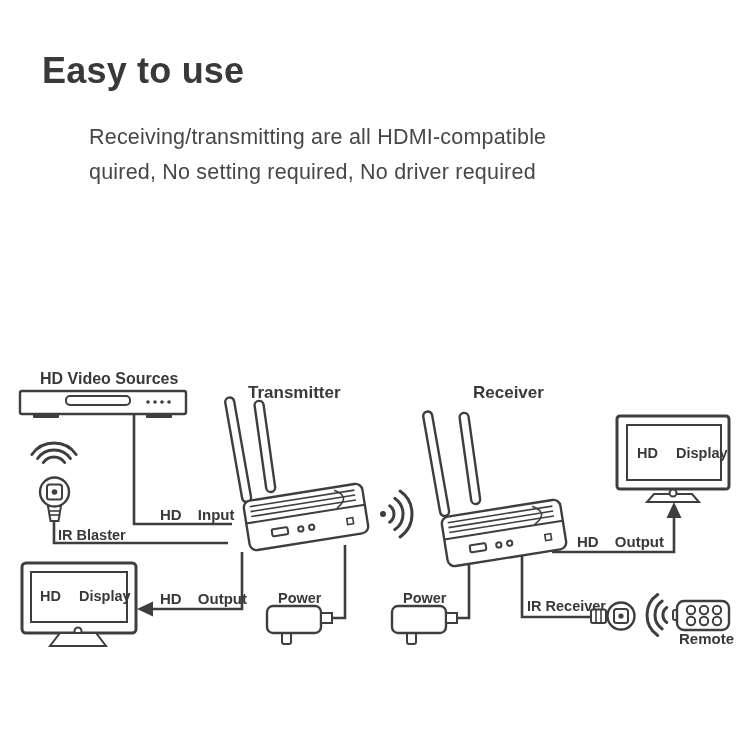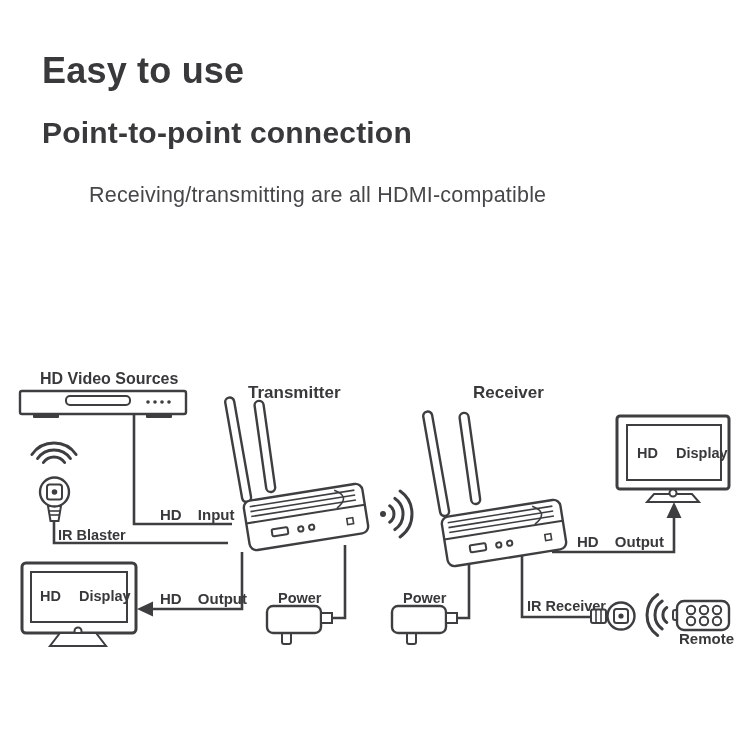--- a/index.html
+++ b/index.html
@@ -25,23 +25,23 @@
   .ws12{word-spacing:12px;}
   .ws14{word-spacing:14px;}
 </style>
 </head>
 <body>
 
 <div class="page">
 
   <div class="header">
     <div class="title">Easy to use</div>
-    <div class="subtitle">Point-to-point connection</div>
     <div class="desc">
       <div>Receiving/transmitting are all HDMI-compatible</div>
+      <div>quired, No setting required, No driver required</div>
     </div>
   </div>
 
   <svg class="diagram" width="750" height="400" viewBox="0 0 750 400">
     <g transform="translate(0,-350)">
 
       <path class="ln" d="M 134 414 L 134 524 L 232 524"></path>
       <path class="ln" d="M 54 518 L 54 543 L 228 543"></path>
       <path class="ln" d="M 242 552 L 242 609 L 150 609"></path>
       <polygon class="solid" points="137,609 153,601.5 153,616.5"></polygon>

